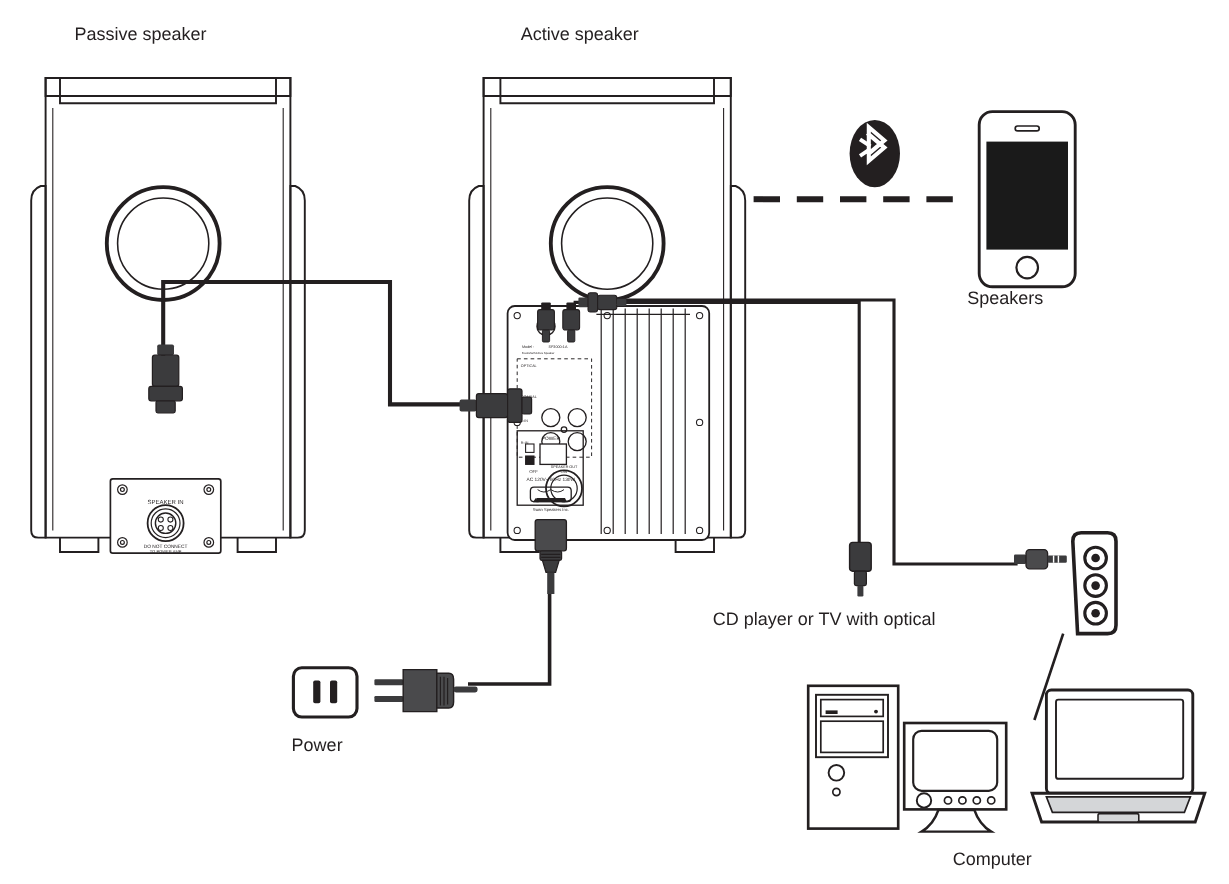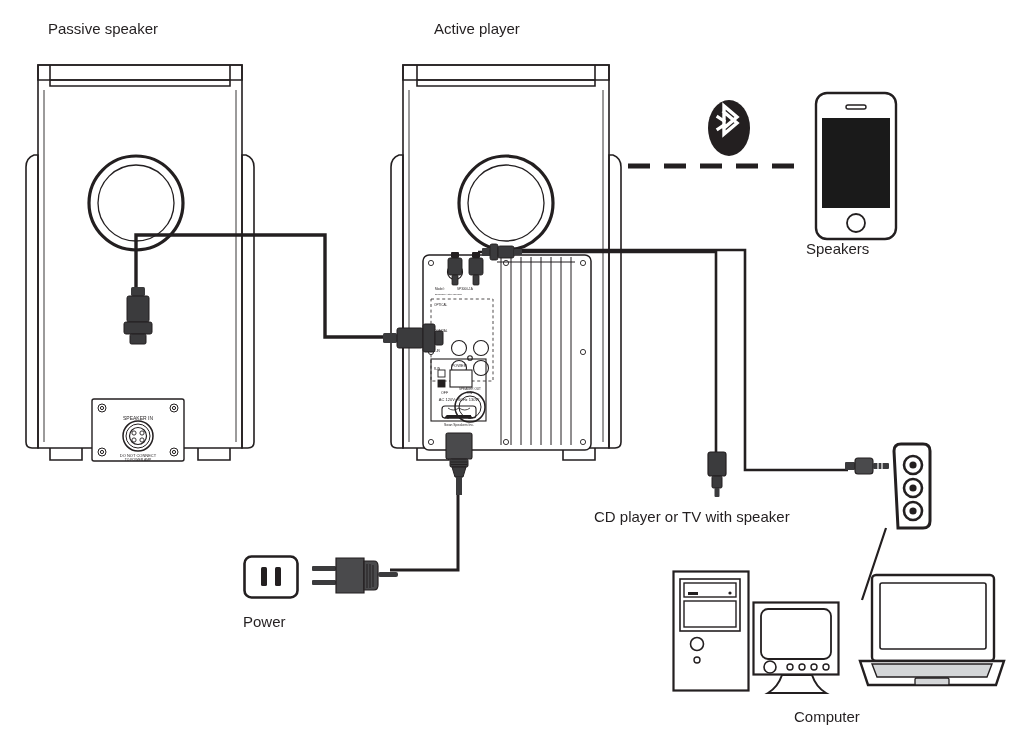--- a/index.html
+++ b/index.html
@@ -7,24 +7,24 @@
        font-family:"Liberation Sans",sans-serif;color:#231f20;}
   .abs{position:absolute;}
   .cap{font-size:15px;color:#231f20;white-space:nowrap;}
   svg{display:block;overflow:visible;}
   .tiny{font-size:3.1px;fill:#231f20;font-family:"Liberation Sans",sans-serif;}
   .tiny2{font-size:2.4px;fill:#231f20;font-family:"Liberation Sans",sans-serif;}
 </style>
 </head>
 <body>
 
-<div class="abs cap" style="left:48px;top:20px;">Passive speaker</div>
-<div class="abs cap" style="left:434px;top:20px;">Active player</div>
+<div class="abs cap" style="left:62px;top:20px;">Passive speaker</div>
+<div class="abs cap" style="left:434px;top:20px;">Active speaker</div>
 <div class="abs cap" style="left:806px;top:240px;">Speakers</div>
-<div class="abs cap" style="left:594px;top:508px;">CD player or TV with speaker</div>
+<div class="abs cap" style="left:594px;top:508px;">CD player or TV with optical</div>
 <div class="abs cap" style="left:243px;top:613px;">Power</div>
 <div class="abs cap" style="left:794px;top:708px;">Computer</div>
 
 <div class="abs" style="left:10px;top:50px;">
 <svg width="260" height="420" viewBox="0 0 260 420">
   <g fill="none" stroke="#231f20" stroke-width="1.6">
 
     <path d="M24 105 q-8 3 -8 12 V392 q0 6 6 6 H28 V105 Z"></path>
     <path d="M236 105 q8 3 8 12 V392 q0 6 -6 6 H232 V105 Z"></path>
 

